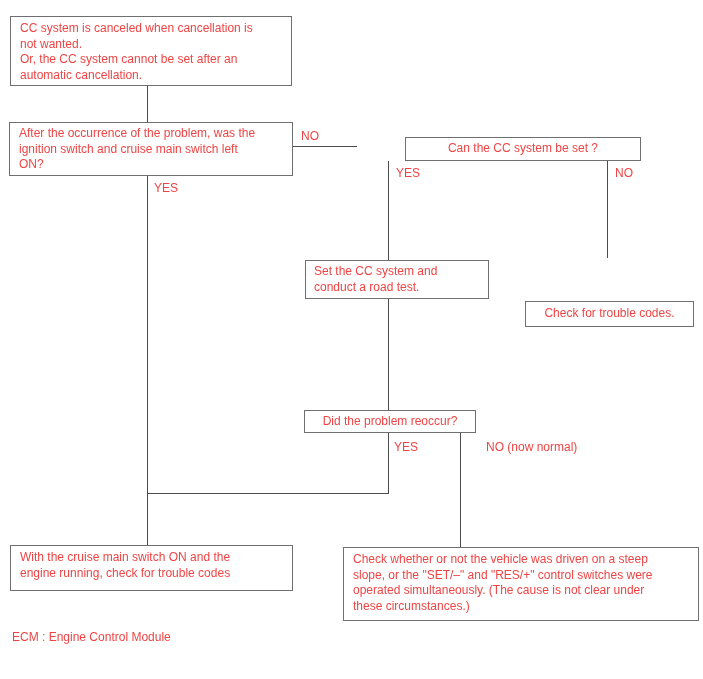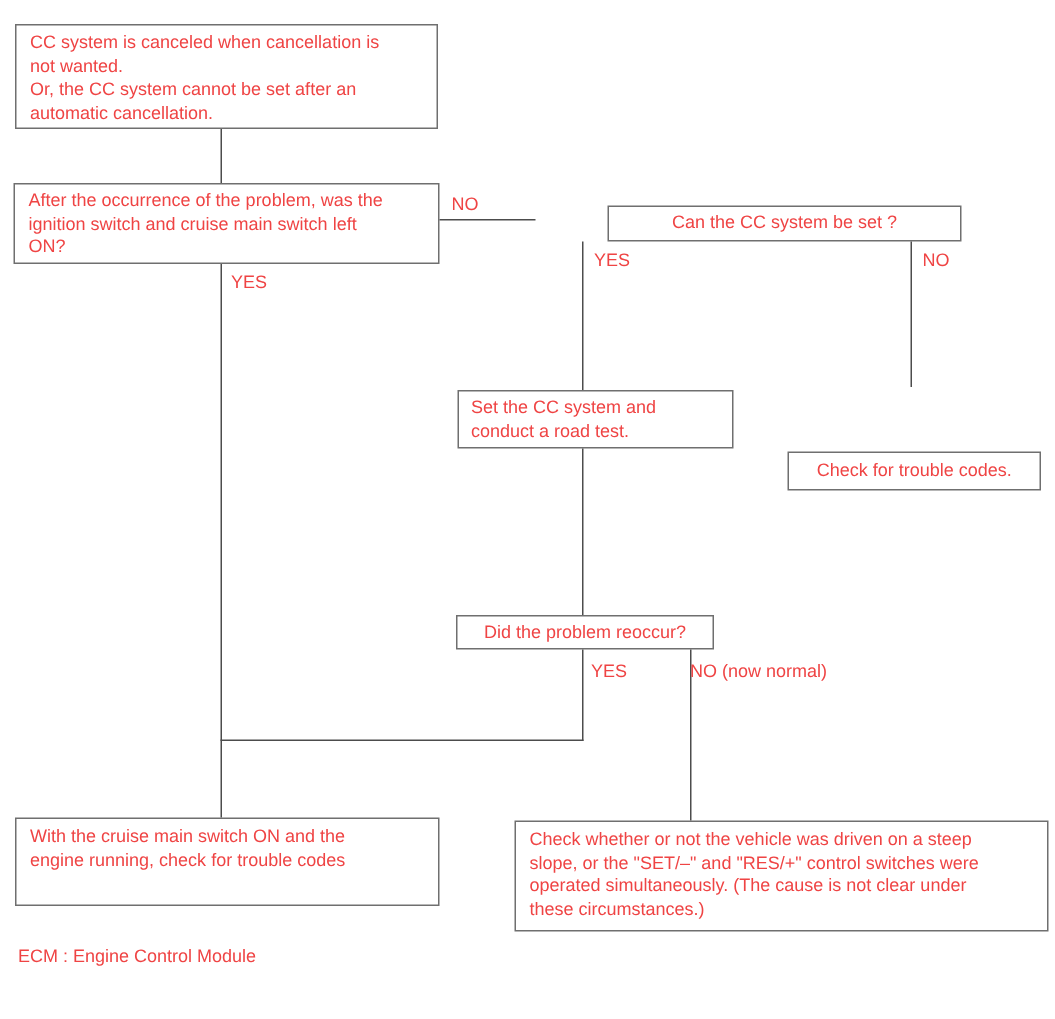--- a/index.html
+++ b/index.html
@@ -60,21 +60,21 @@
 
   <div class="box center" style="left:357px; top:137px; width:236px; height:24px;margin-left:48px;">Can the CC system be set ?</div>
 
   <div class="box pad" style="left:305px; top:260px; width:184px; height:39px; padding-left:8px;">Set the CC system and
 conduct a road test.</div>
 
   <div class="box center" style="left:525px; top:274px; width:169px; height:26px;margin-top:27px;">Check for trouble codes.</div>
 
   <div class="box center" style="left:304px; top:410px; width:172px; height:23px;">Did the problem reoccur?</div>
 
-  <div class="box pad" style="left:10px; top:545px; width:283px; height:59px; padding-top:4px;">With the cruise main switch ON and the
+  <div class="box pad" style="left:10px; top:545px; width:283px; height:46px; padding-top:4px;">With the cruise main switch ON and the
 engine running, check for trouble codes</div>
 
   <div class="box pad" style="left:343px; top:547px; width:356px; height:74px; padding-top:4px;">Check whether or not the vehicle was driven on a steep
 slope, or the "SET/–" and "RES/+" control switches were
 operated simultaneously. (The cause is not clear under
 these circumstances.)</div>
 
   <div class="line vline" style="left:147px; top:86px; height:36px;"></div>
 
   <div class="line vline" style="left:147px; top:176px; height:369px;"></div>
@@ -96,19 +96,19 @@
   <div class="lbl" style="left:301px; top:129px;">NO</div>
 
   <div class="lbl" style="left:154px; top:181px;">YES</div>
 
   <div class="lbl" style="left:396px; top:166px;">YES</div>
 
   <div class="lbl" style="left:615px; top:166px;">NO</div>
 
   <div class="lbl" style="left:394px; top:440px;">YES</div>
 
-  <div class="lbl" style="left:460px; top:440px;">NO (now normal)</div>
+  <div class="lbl" style="left:486px; top:440px;">NO (now normal)</div>
 
   <div class="legend">
     <div>ECM : Engine Control Module</div>
   </div>
 
 </div>
 
 </body></html>

